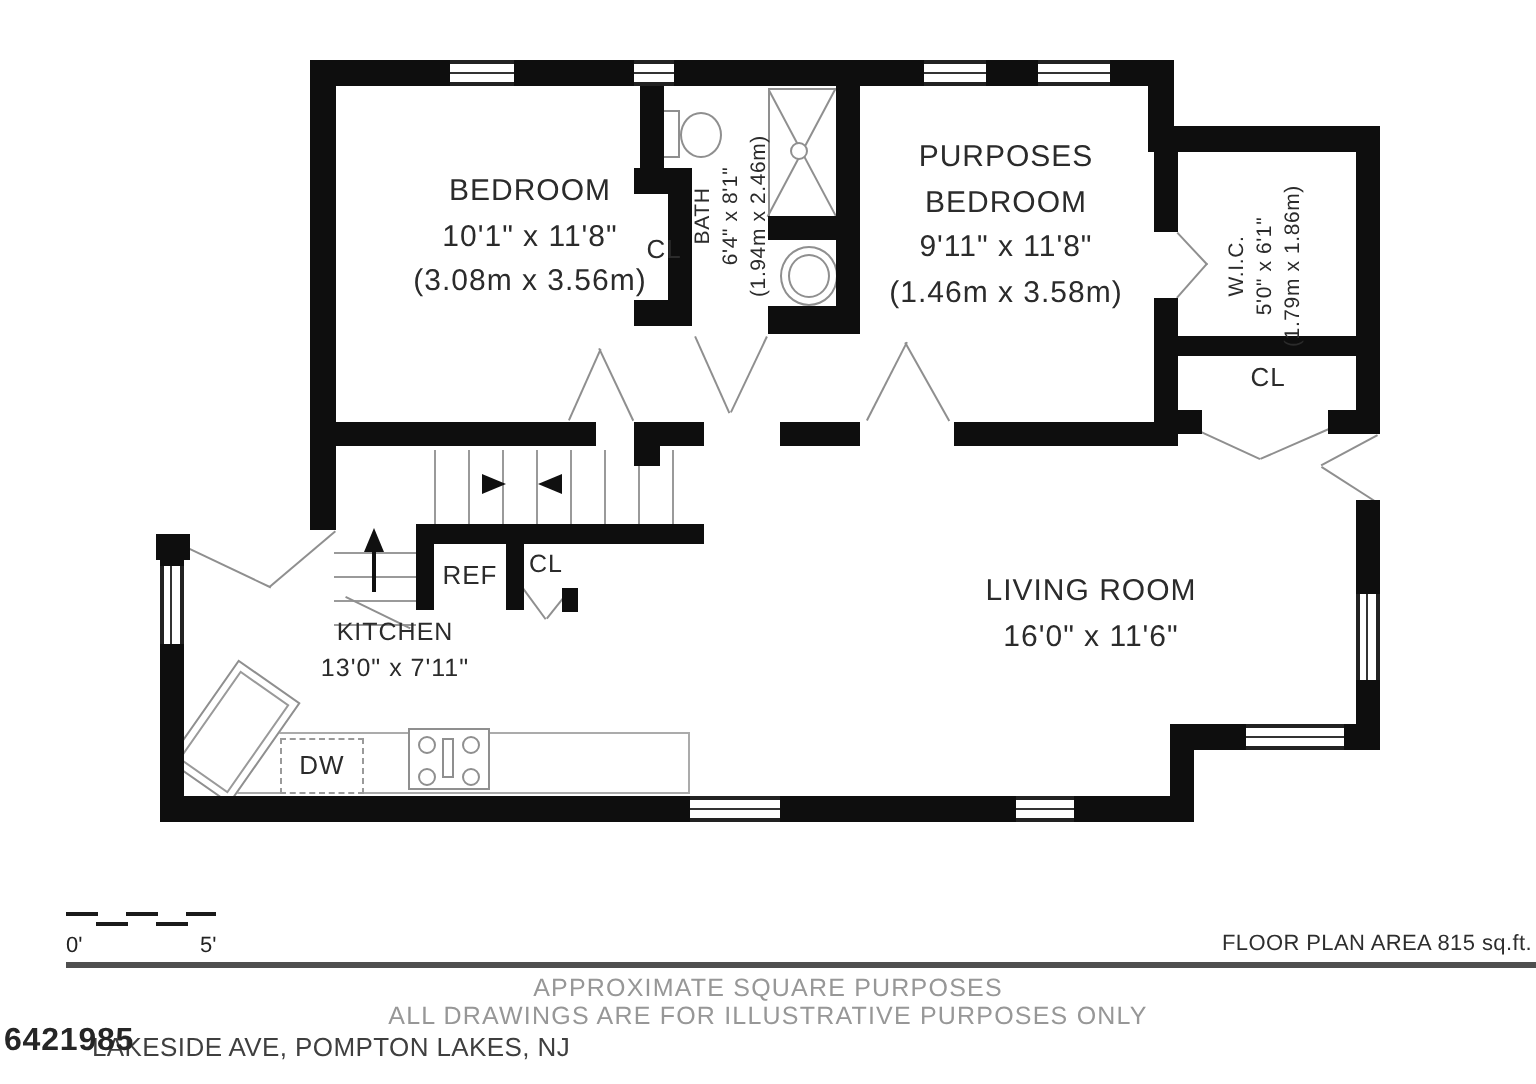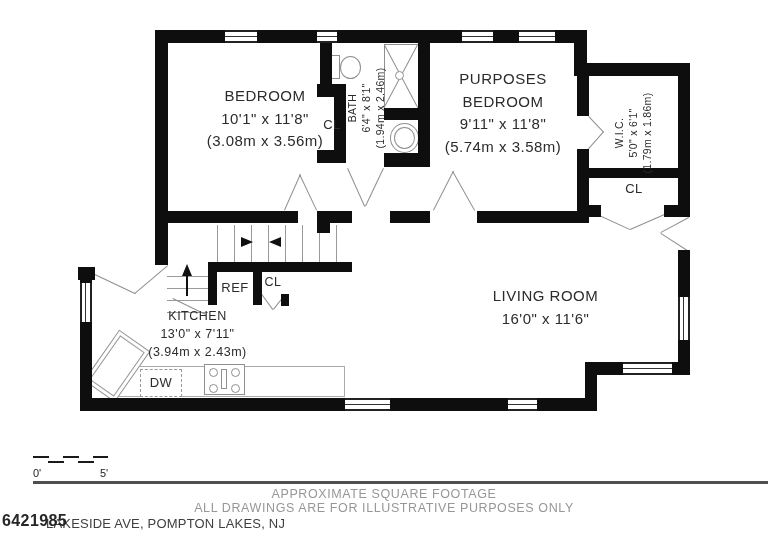--- a/index.html
+++ b/index.html
@@ -158,57 +158,57 @@
   <div class="rlbl rot" style="left:366px;top:108px;width:110px">
     <div>BATH</div>
     <div>6'4" x 8'1"</div>
     <div>(1.94m x 2.46m)</div>
   </div>
 
   <div class="rlbl" style="left:413px;top:68px;width:180px">
     <div>PURPOSES</div>
     <div>BEDROOM</div>
     <div>9'11" x 11'8"</div>
-    <div>(5.74m x 3.58m)</div>
+    <div>(1.46m x 3.58m)</div>
   </div>
 
   <div class="rlbl rot" style="left:633px;top:133px;width:110px">
     <div>W.I.C.</div>
     <div>5'0" x 6'1"</div>
     <div>(1.79m x 1.86m)</div>
   </div>
 
 
   <div class="rlbl" style="left:448px;top:285px;width:195px">
     <div>LIVING ROOM</div>
     <div>16'0" x 11'6"</div>
   </div>
 
   <div class="rlbl small" style="left:130px;top:307px;width:135px">
     <div>KITCHEN</div>
     <div>13'0" x 7'11"</div>
-    <div>(3.94m x 2.43m)</div>
   </div>
 
   <div class="tag" style="left:318px;top:117px;width:28px">CL</div>
   <div class="tag" style="left:620px;top:181px;width:28px">CL</div>
   <div class="tag" style="left:259px;top:275px;width:28px;font-size:12.5px">CL</div>
   <div class="tag" style="left:215px;top:280px;width:40px">REF</div>
   <div class="tag" style="left:145px;top:375px;width:32px">DW</div>
 
 
   <div class="sb" style="left:33px;top:456px;width:75px;height:8px">
     <div style="left:0;top:0;width:16px;border-top:2px solid #1a1a1a"></div>
     <div style="left:15px;top:5px;width:16px;border-top:2px solid #1a1a1a"></div>
     <div style="left:30px;top:0;width:16px;border-top:2px solid #1a1a1a"></div>
     <div style="left:45px;top:5px;width:16px;border-top:2px solid #1a1a1a"></div>
     <div style="left:60px;top:0;width:15px;border-top:2px solid #1a1a1a"></div>
   </div>
   <div class="sblab" style="left:33px;top:467px">0'</div>
   <div class="sblab" style="left:100px;top:467px">5'</div>
 
+  <div class="areanote">FLOOR PLAN AREA 815 sq.ft.</div>
   <div class="rule"></div>
-  <div class="disc" style="top:487px">APPROXIMATE SQUARE FOOTAGE</div>
+  <div class="disc" style="top:487px">APPROXIMATE SQUARE PURPOSES</div>
   <div class="disc" style="top:501px">ALL DRAWINGS ARE FOR ILLUSTRATIVE PURPOSES ONLY</div>
   <div class="addr">LAKESIDE AVE, POMPTON LAKES, NJ</div>
   <div class="wm">6421985</div>
 
 </div>
 
 </body></html>

